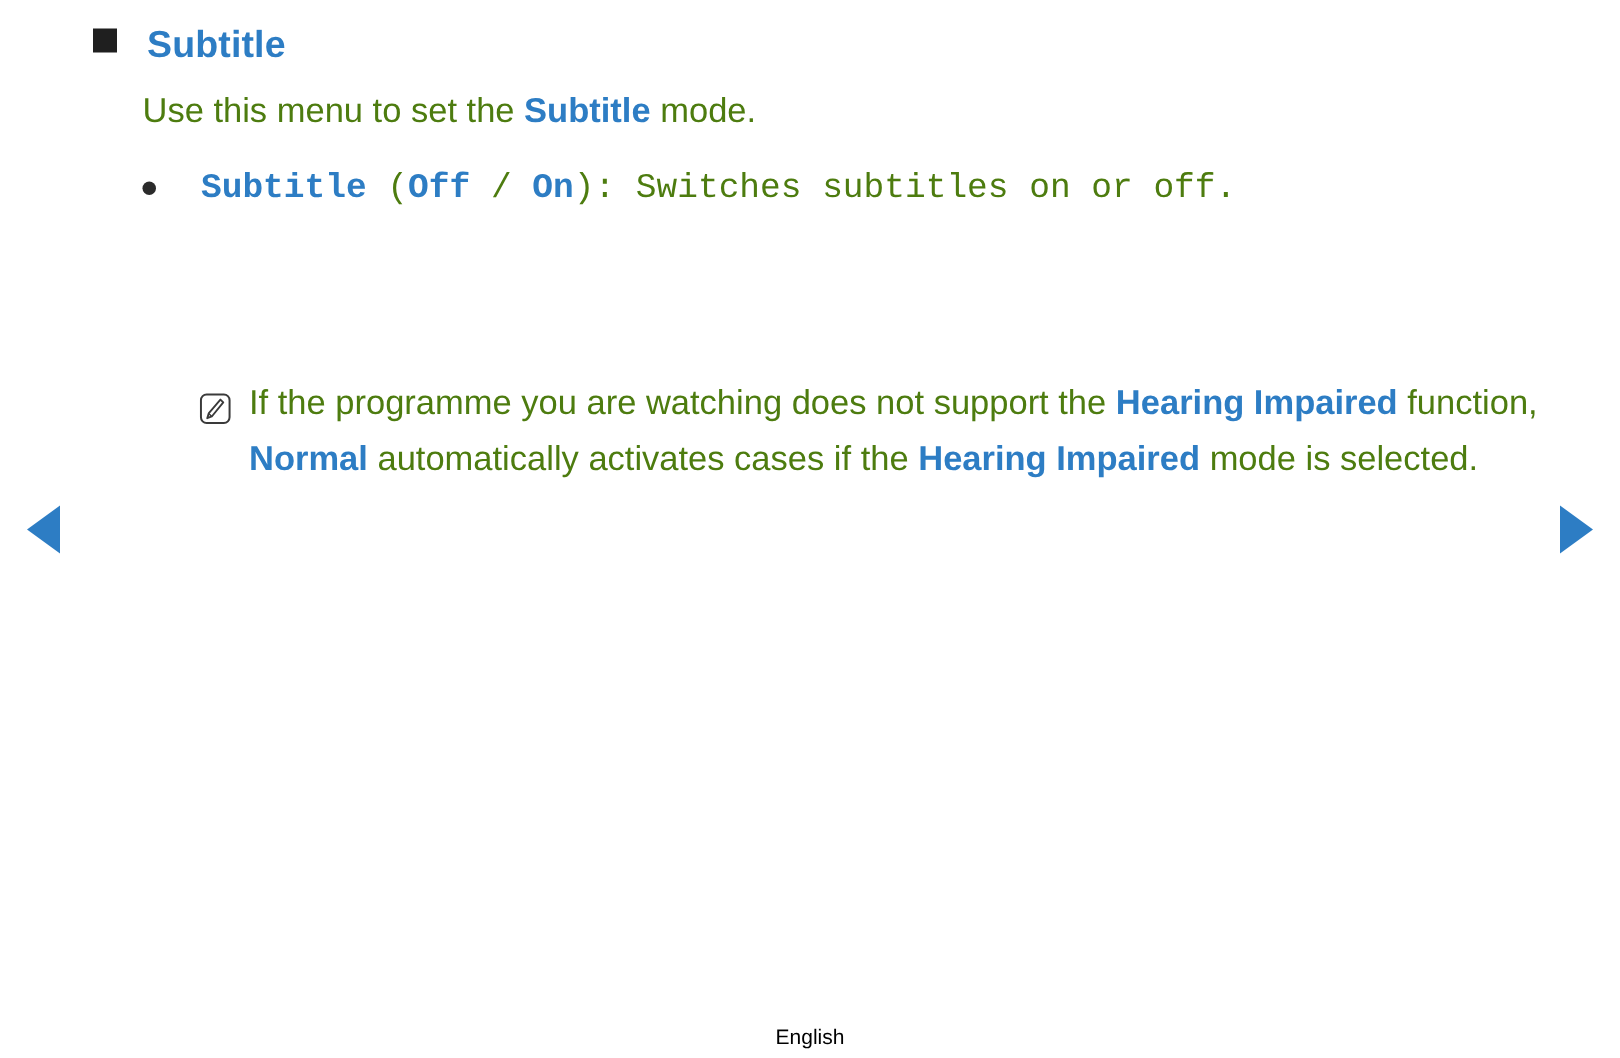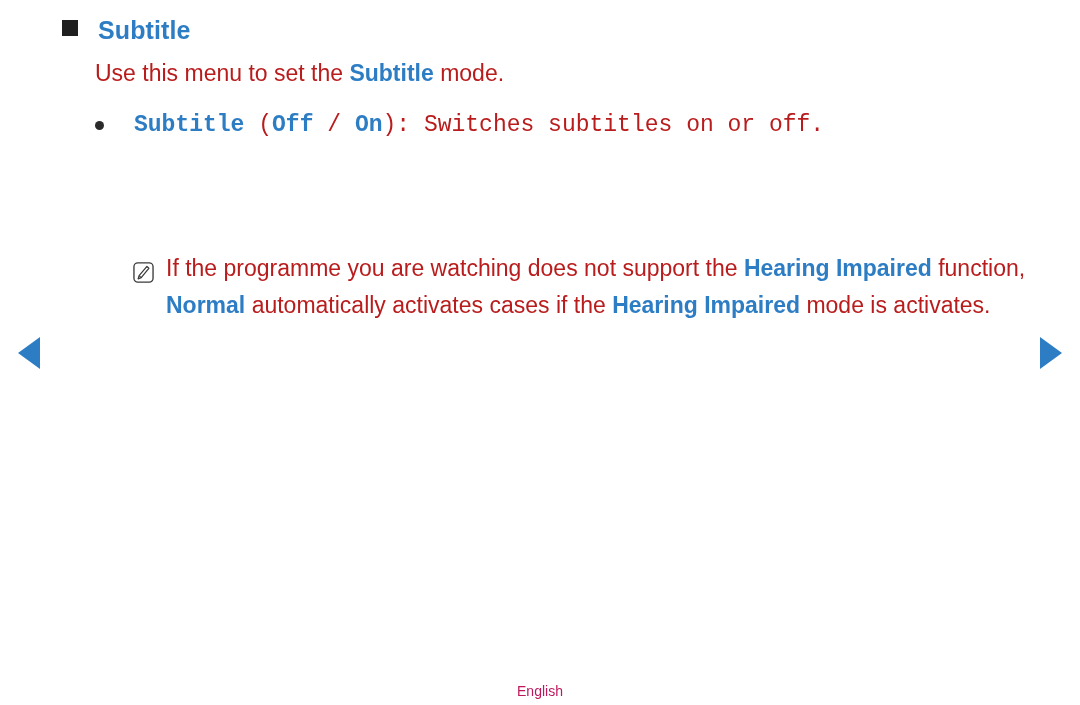--- a/index.html
+++ b/index.html
@@ -110,21 +110,21 @@
   .note-text {
     flex: 1 1 auto;
   }
 
   
   .blue {
     color: #2d7dc4;
     font-weight: bold;
   }
   .dark {
-    color: #b91c1c;
+    color: #4d7c0f;
     font-weight: normal;
   }
 
   
   .nav-arrow {
     position: absolute;
     width: 0;
     height: 0;
     cursor: pointer;
   }
@@ -144,21 +144,21 @@
   }
 
   
   .footer {
     position: absolute;
     left: 0;
     right: 0;
     top: 683px;
     text-align: center;
     font-size: 14px;
-    color: #be185d;
+    color: #000000;
   }
 </style>
 </head>
 <body>
 
 <div class="page">
 
   <div class="heading-row">
     <span class="heading-marker"></span>
     <span class="heading-title">Subtitle</span>
@@ -175,21 +175,21 @@
       </div>
     </div>
 
   <div class="notes">
       <div class="note-item">
         <span class="note-icon"><svg viewBox="0 0 22 22" width="21" height="21">
             <rect x="1" y="1" width="20" height="20" rx="4" ry="4" fill="#ffffff" stroke="#3a3a3a" stroke-width="1.4"></rect>
             <path d="M14.6 4.6 L16.6 6.6 L8.6 16.4 L5.4 17.6 L6.4 14.3 Z" fill="none" stroke="#3a3a3a" stroke-width="1.3" stroke-linejoin="round"></path>
             <path d="M6.4 14.3 L8.6 16.4" stroke="#3a3a3a" stroke-width="1.1"></path>
           </svg></span>
-        <span class="note-text"><span class="dark">If the programme you are watching does not support the </span><span class="blue">Hearing Impaired</span><span class="dark"> function, </span><span class="blue">Normal</span><span class="dark"> automatically activates cases if the </span><span class="blue">Hearing Impaired</span><span class="dark"> mode is activates.</span></span>
+        <span class="note-text"><span class="dark">If the programme you are watching does not support the </span><span class="blue">Hearing Impaired</span><span class="dark"> function, </span><span class="blue">Normal</span><span class="dark"> automatically activates cases if the </span><span class="blue">Hearing Impaired</span><span class="dark"> mode is selected.</span></span>
       </div>
     </div>
 
   <div class="nav-arrow nav-prev"></div>
   <div class="nav-arrow nav-next"></div>
 
   <div class="footer">English</div>
 
 </div>
 

